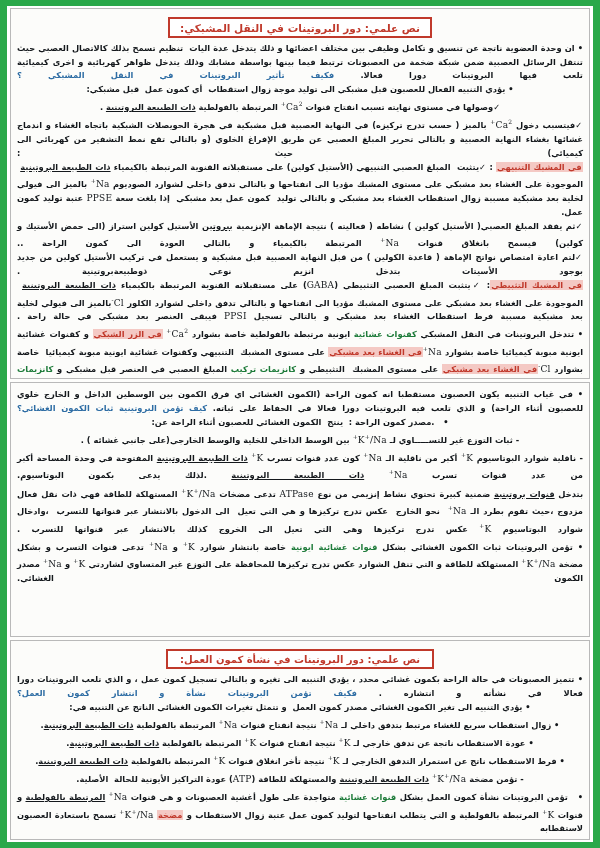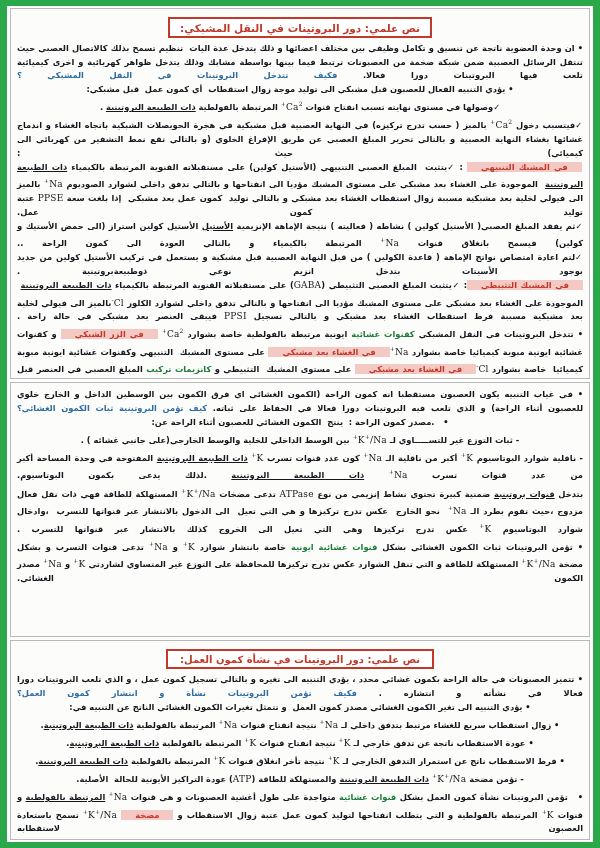--- a/index.html
+++ b/index.html
@@ -65,21 +65,21 @@
     color:#14181c;
     font-weight:bold;
   }
   p.l{margin:0 0 0.5px 0;}
   p.center{text-align:left;text-align-last:center;}
   p.just{text-align:justify;text-align-last:justify;}
 
   .bullet::before{content:"• ";font-weight:bold;}
   .check::before{content:"\2713 ";font-weight:bold;}
   .dash::before{content:"- ";font-weight:bold;}
-  .redhl{color:#c0392b;background:#f4c9c4;padding:0 14px;}
+  .redhl{color:#c0392b;background:#f4c9c4;padding:0 1px;}
   .green{color:#1e7b3a;}
   .u{text-decoration:underline;text-underline-offset:1px;}
   .chem{
     font-family:"DejaVu Serif","Liberation Serif",serif;
     font-weight:normal;font-size:9px;
     letter-spacing:.2px;
   }
   sup{font-size:6px;vertical-align:super;}
   .q{color:#2e6da4;}
   .nowrap{white-space:nowrap;}
@@ -91,41 +91,41 @@
   <div class="sheet">
 
     <div class="section sec1">
       <div class="title-wrap">
         <span class="title">نص علمي: دور البروتينات في النقل المشبكي:</span>
       </div>
       <div class="body">
 
         <p class="l just">
           <span class="bullet"></span>ان وحدة العضوية ناتجة عن تنسيق و تكامل وظيفي بين مختلف اعضائها و ذلك يتدخل عدة اليات&nbsp; تنظيم تسمح بذلك كالاتصال العصبي حيث تنتقل الرسائل العصبية ضمن شبكة ضخمة من العصبونات ترتبط فيما بينها بواسطة مشابك وذلك يتدخل ظواهر كهربائية و اخرى كيميائية تلعب فيها البروتينات دورا فعالا.
-          <span class="q">فكيف تتدخل البروتينات في النقل المشبكي ؟</span>
+          <span class="q">فكيف تأثير البروتينات في النقل المشبكي ؟</span>
         </p>
 
         <p class="l center">
           <span class="bullet"></span>يؤدي التنبيه الفعال للعصبون قبل مشبكي الى توليد موجة زوال استقطاب&nbsp; أي كمون عمل&nbsp; قبل مشبكي:
         </p>
 
         <p class="l center">
           <span class="check"></span>وصولها في مستوى نهايته تسبب انفتاح قنوات <span class="chem nowrap">Ca<sup>2+</sup></span> المرتبطة بالفولطية <span class="u">ذات الطبيعة البروتينية</span> .
         </p>
 
         <p class="l just">
           <span class="check"></span>فيتسبب دخول <span class="chem nowrap">Ca<sup>2+</sup></span> بالميز ( حسب تدرج تركيزه) في النهاية العصبية قبل مشبكية في هجرة الحويصلات الشبكية باتجاه الغشاء و اندماج غشائها بغشاء النهاية العصبية و بالتالي تحرير المبلغ العصبي عن طريق الإفراغ الخلوي (و بالتالي تقع نمط التشفير من كهربائي الى كيميائي) حيث :
         </p>
 
         <p class="l just">
           <span class="redhl">في المشبك التنبيهي</span> : <span class="check"></span>يتثبت&nbsp; المبلغ العصبي التنبيهي (الأستيل كولين) على مستقبلاته القنوية المرتبطة بالكيمياء <span class="u">ذات الطبيعة البروتينية</span>&nbsp; الموجودة على الغشاء بعد مشبكي على مستوى المشبك مؤديا الى انفتاحها و بالتالي تدفق داخلي لشوارد الصوديوم <span class="chem nowrap">Na<sup>+</sup></span> بالميز الى فيولي لخلية بعد مشبكية مسببة زوال استقطاب الغشاء بعد مشبكي و بالتالي توليد&nbsp; كمون عمل بعد مشبكي&nbsp; إذا بلغت سعة <span class="chem">PPSE</span> عتبة توليد كمون عمل.
         </p>
 
         <p class="l just">
-          <span class="check"></span>ثم يفقد المبلغ العصبي( الأستيل كولين ) نشاطه ( فعاليته ) نتيجة الإماهة الإنزيمية <span class="u">الأستيل</span> الأستيل كولين استراز (الى حمض الأستيك و كولين) فيسمح بانغلاق قنوات <span class="chem nowrap">Na<sup>+</sup></span> المرتبطة بالكيمياء و بالتالي العودة الى كمون الراحة ..
+          <span class="check"></span>ثم يفقد المبلغ العصبي( الأستيل كولين ) نشاطه ( فعاليته ) نتيجة الإماهة الإنزيمية <span class="u">ببروتين</span> الأستيل كولين استراز (الى حمض الأستيك و كولين) فيسمح بانغلاق قنوات <span class="chem nowrap">Na<sup>+</sup></span> المرتبطة بالكيمياء و بالتالي العودة الى كمون الراحة ..
         </p>
 
         <p class="l just">
           <span class="check"></span>لتم اعادة امتصاص نواتج الإماهة ( قاعدة الكولين ) من قبل النهاية العصبية قبل مشبكية و يستعمل في تركيب الأستيل كولين من جديد بوجود الأسيتات بتدخل انزيم نوعي ذوطبيعةبروتينية .
         </p>
 
         <p class="l just">
           <span class="redhl">في المشبك التثبيطي</span>: <span class="check"></span>يتثبت المبلغ العصبي التثبيطي (<span class="chem">GABA</span>) على مستقبلاته القنوية المرتبطة بالكيمياء <span class="u">ذات الطبيعة البروتينية</span>&nbsp; الموجودة على الغشاء بعد مشبكي على مستوى المشبك مؤديا الى انفتاحها و بالتالي تدفق داخلي لشوارد الكلور <span class="chem nowrap">Cl<sup>-</sup></span>بالميز الى فيولي لخلية بعد مشبكية مسببة فرط استقطاب الغشاء بعد مشبكي و بالتالي تسجيل <span class="chem">PPSI</span> فيبقى العنصر بعد مشبكي في حالة راحة .
         </p>
 

